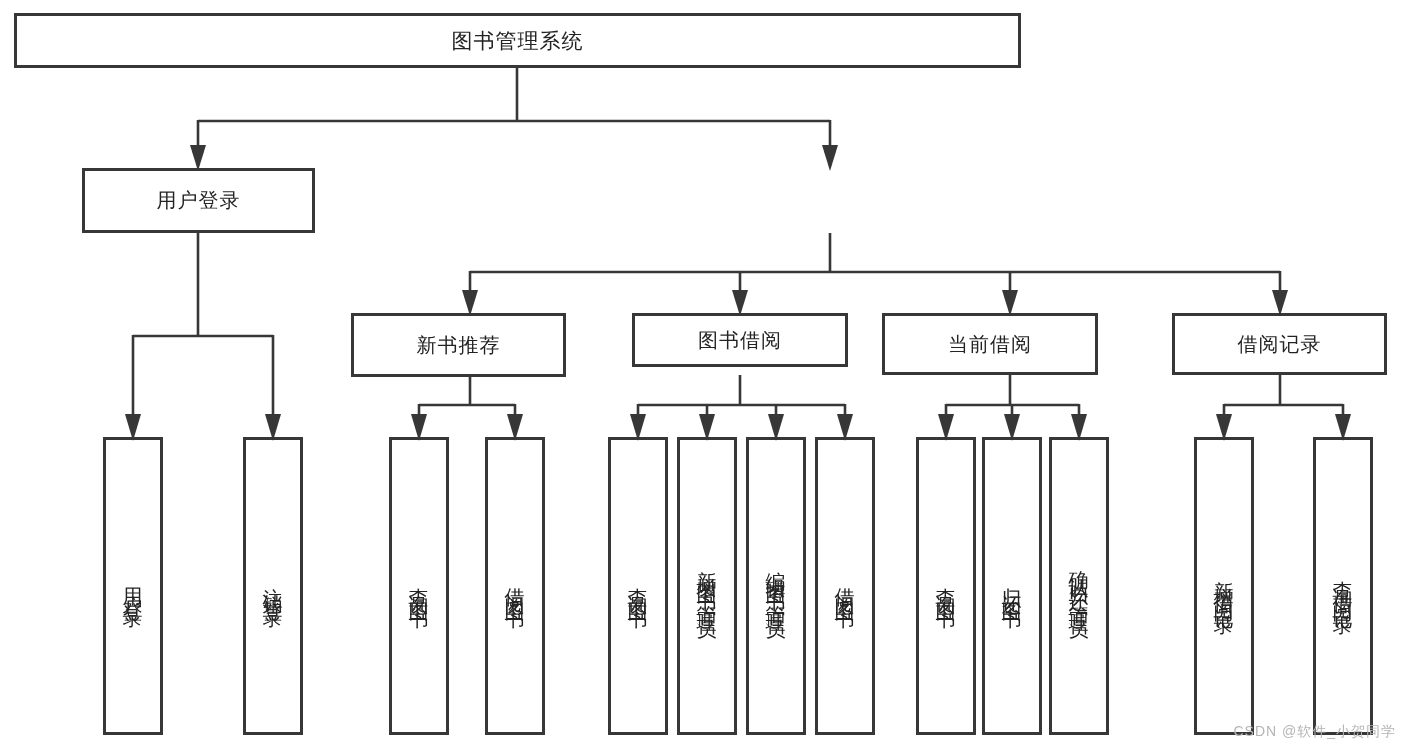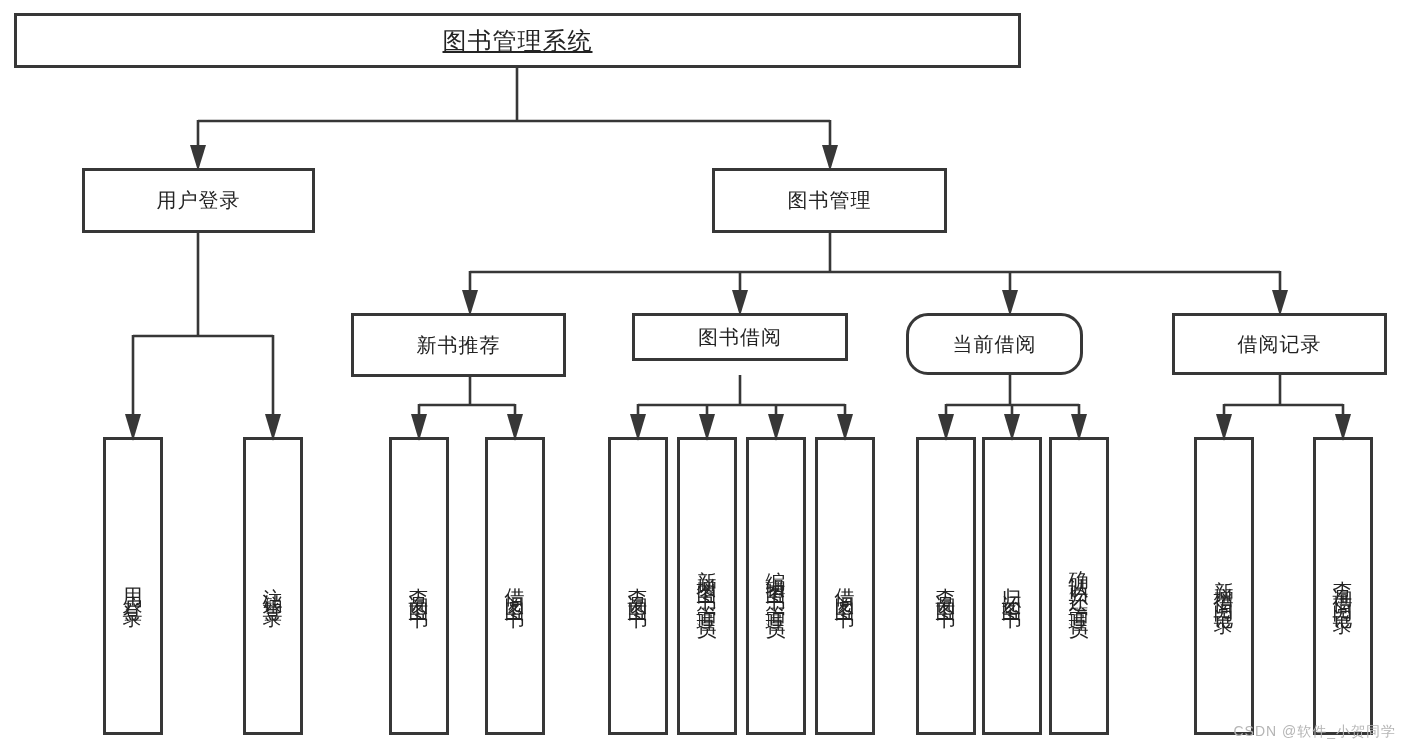--- a/index.html
+++ b/index.html
@@ -24,21 +24,21 @@
     border: 3px solid #373737;
     background: #ffffff;
     display: flex;
     align-items: center;
     justify-content: center;
     color: #232323;
     font-size: 20px;
     letter-spacing: 1px;
     z-index: 1;
   }
-  .node.root { font-size: 24px; text-decoration: underline; }
+  .node.root { font-size: 21px; }
   .vnode {
     position: absolute;
     box-sizing: border-box;
     width: 60px;
     top: 437px;
     height: 298px;
     border: 3px solid #373737;
     background: #ffffff;
     display: flex;
     align-items: center;
@@ -138,25 +138,24 @@
       <polygon points="1071,414 1087,414 1079,441"></polygon>
 
       <polygon points="1216,414 1232,414 1224,441"></polygon>
       <polygon points="1335,414 1351,414 1343,441"></polygon>
     </g>
   </svg>
 
   <div class="node root" style="left:14px; top:13px; width:1007px; height:55px;">图书管理系统</div>
 
   <div class="node" style="left:82px; top:168px; width:233px; height:65px;">用户登录</div>
-  <div class="node" style="left:712px; top:168px; width:235px; height:65px;">图书管理</div>
 
   <div class="node" style="left:351px; top:313px; width:215px; height:64px;">新书推荐</div>
-  <div class="node" style="left:632px; top:313px; width:216px; height:48px;">图书借阅</div>
-  <div class="node" style="left:906px; top:313px; width:177px; height:62px;border-radius:22px;">当前借阅</div>
+  <div class="node" style="left:632px; top:313px; width:216px; height:54px;">图书借阅</div>
+  <div class="node" style="left:882px; top:313px; width:216px; height:62px;">当前借阅</div>
   <div class="node" style="left:1172px; top:313px; width:215px; height:62px;">借阅记录</div>
 
   <div class="vnode" style="left:103px;">
     <span>用户登录</span>
   </div>
   <div class="vnode" style="left:243px;">
     <span>注销登录</span>
   </div>
 
   <div class="vnode" style="left:389px;">

